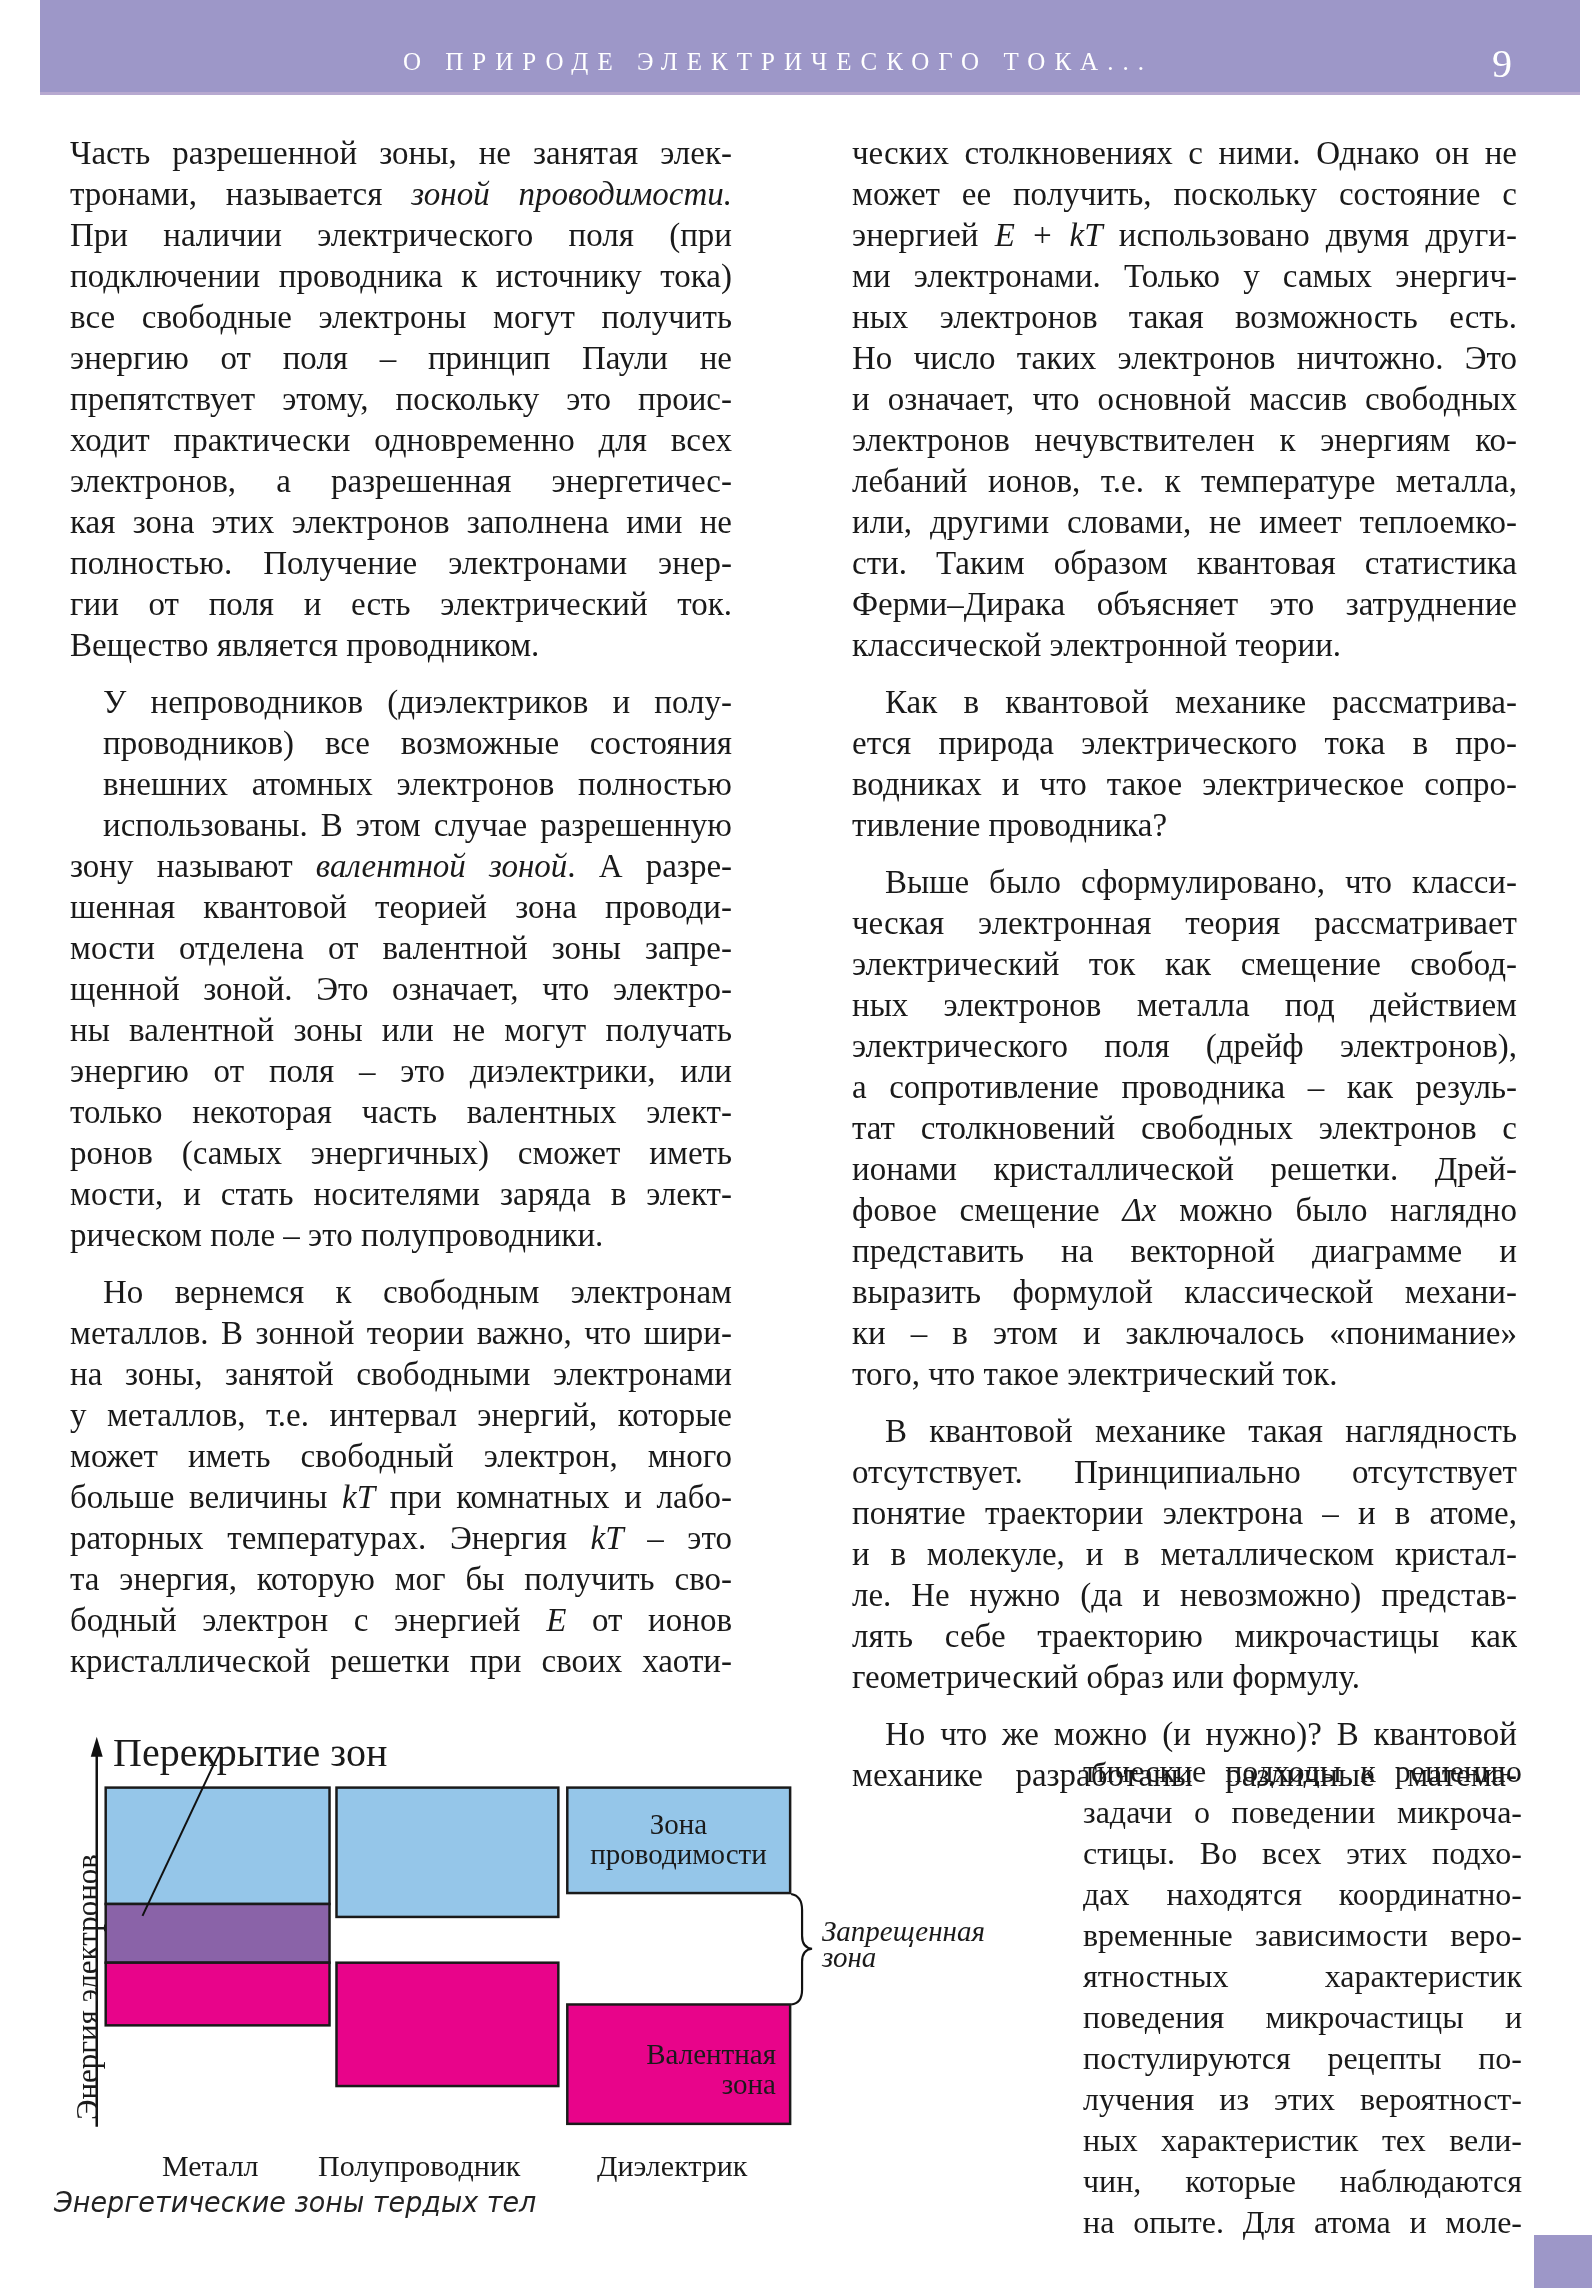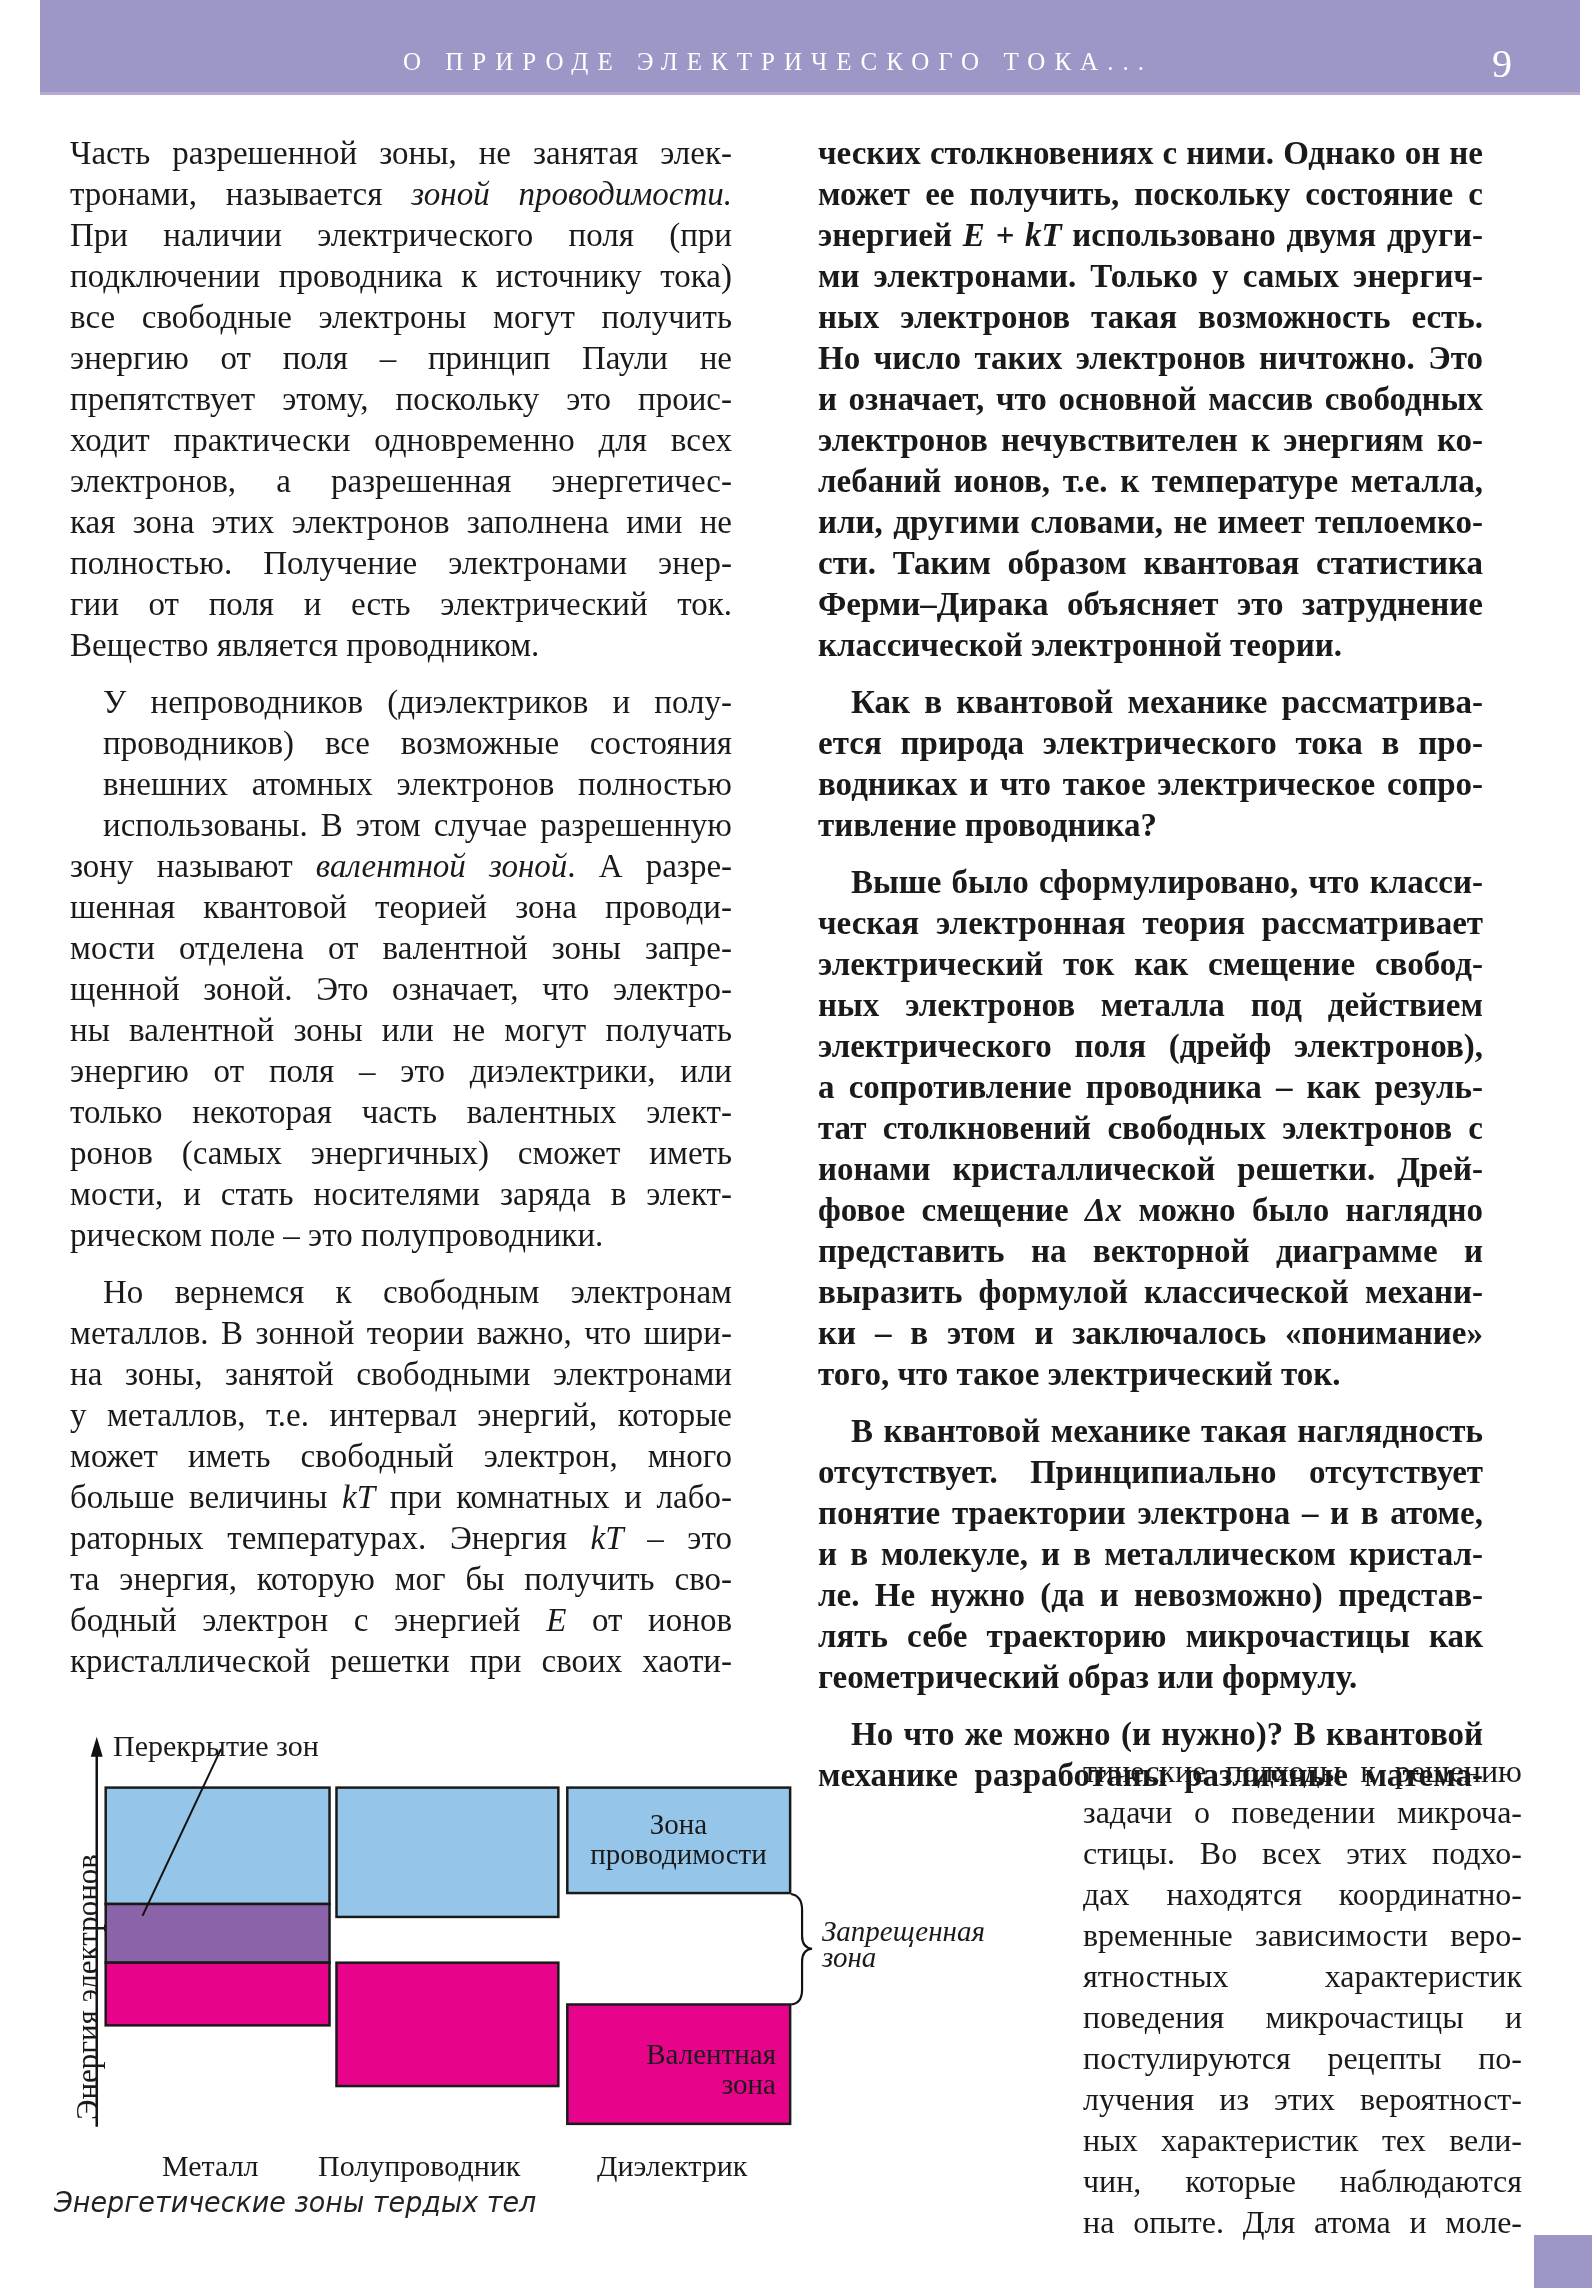--- a/index.html
+++ b/index.html
@@ -24,21 +24,21 @@
     color: #ffffff; font-size: 40px;
     font-family: "Liberation Serif", serif;
   }
   .col {
     position: absolute; font-size: 33px; line-height: 41px;
     text-align: justify; hyphens: manual;
   }
   .col p { margin: 16px; }
   .col p.indent { text-indent: 33px; }
   .col-left { left: 54px; top: 117px; width: 694px; }
-  .col-right { left: 802px; top: 117px; width: 697px; font-weight: bold; }
+  .col-right { left: 836px; top: 117px; width: 697px; }
   .col-right-narrow { left: 1067px; top: 1735px; width: 471px; font-size: 32px; line-height: 41px; }
   .line { display: block; text-align-last: justify; white-space: nowrap; }
   .line.last { text-align-last: left; }
   em { font-style: italic; }
 
   .figure { position: absolute; left: 0; top: 1711px; width: 1055px; height: 577px; }
   .figure svg { position: absolute; left: 0; top: 0; }
   .fig-label { position: absolute; font-size: 30px; white-space: nowrap; }
   .fig-label.italic { font-style: italic; }
   .box-label { position: absolute; text-align: center; font-size: 29px; line-height: 30px; }
@@ -190,21 +190,21 @@
 
     <rect x="570" y="77" width="224" height="106" fill="#95c6e9" stroke="#1a1a1a" stroke-width="2.5"></rect>
     <rect x="570" y="295" width="224" height="120" fill="#e8048a" stroke="#1a1a1a" stroke-width="2.5"></rect>
 
     <line x1="222" y1="38" x2="143" y2="206" stroke="#111" stroke-width="2"></line>
 
     <path d="M795,184 Q806,186 806,200 L806,226 Q806,238 816,239 Q806,240 806,252 L806,280 Q806,294 795,295" fill="none" stroke="#111" stroke-width="2.2"></path>
   </svg>
 
   <div class="fig-label" style="left:70px; top:409px; transform: rotate(-90deg); transform-origin: left top; font-size:31px;">Энергия электронов</div>
-  <div class="fig-label" style="left:113px; top:18px; font-size:30px;">Перекрытие зон</div>
+  <div class="fig-label" style="left:113px; top:18px; font-size:40px;">Перекрытие зон</div>
 
   <div class="box-label" style="left:567px; top:98px; width:223px;">
     <div>Зона</div>
     <div>проводимости</div>
   </div>
   <div class="box-label" style="left:567px; top:328px; width:209px;text-align:right;">
     <div>Валентная</div>
     <div>зона</div>
   </div>
   <div class="fig-label italic" style="left:822px; top:207px; line-height:26px; font-size:29px;">

